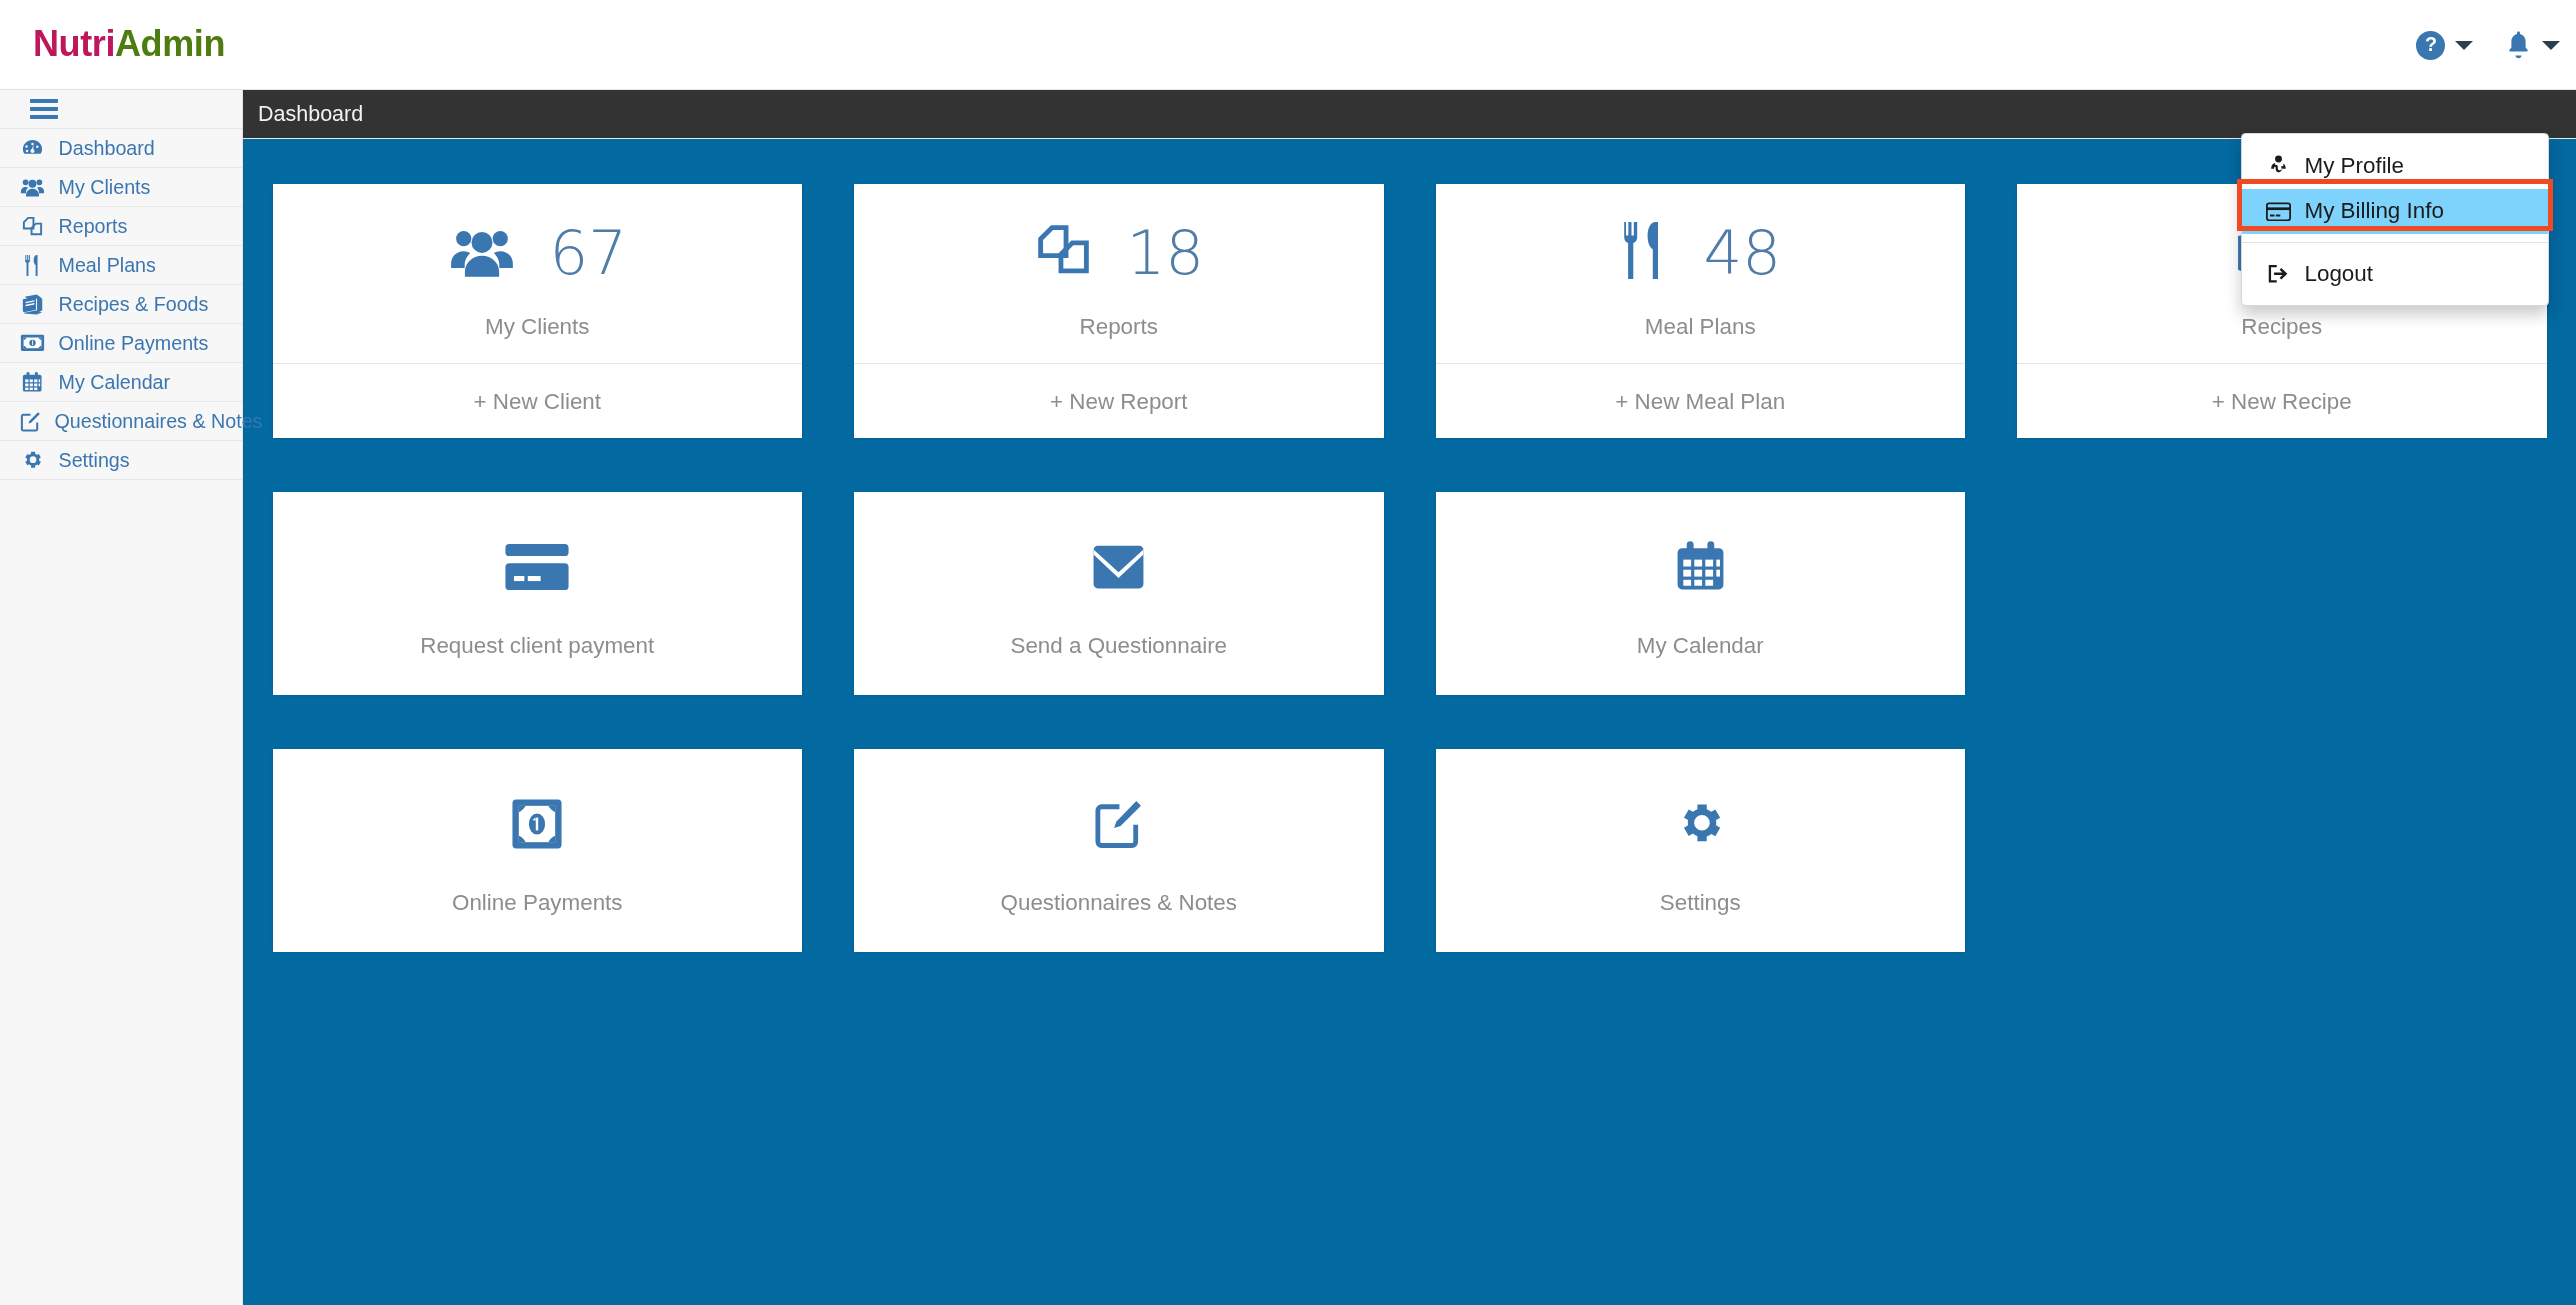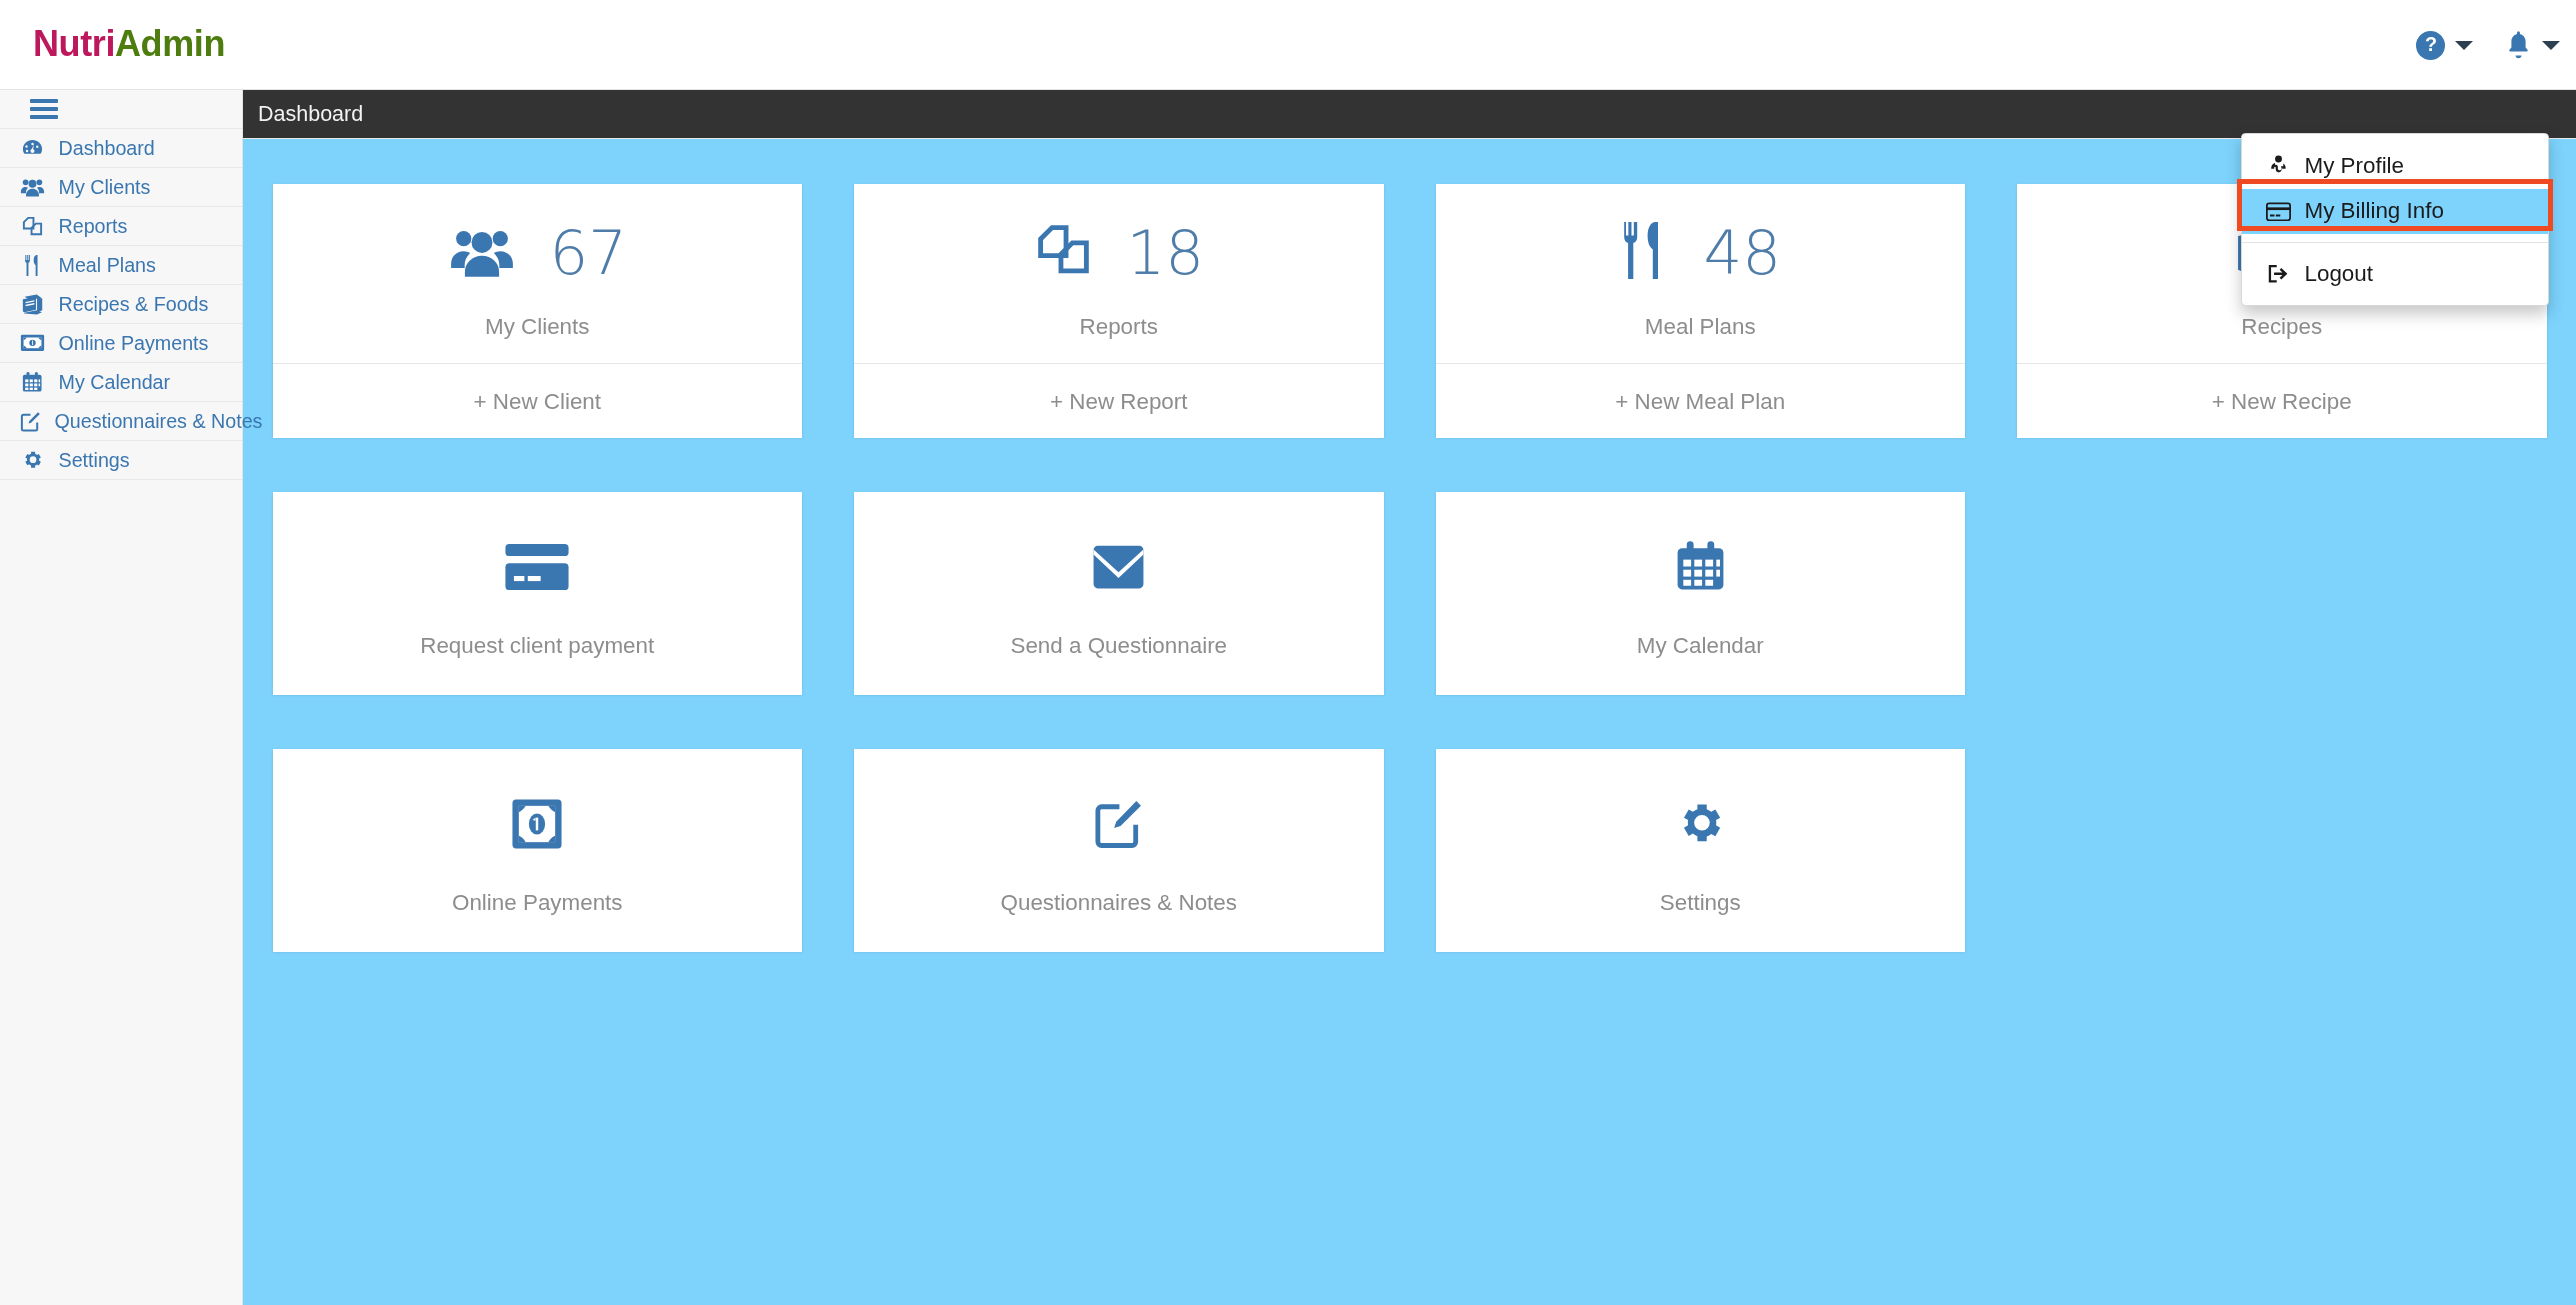--- a/index.html
+++ b/index.html
@@ -126,21 +126,21 @@
     display: flex; align-items: center;
     padding-left: 15px;
     z-index: 10;
   }
   #crumb-bar .txt { color: #f2f2f2; font-size: 21.5px; }
 
   
   #content {
     position: absolute; left: 243px; top: 139px;
     width: 2333px; height: 1167px;
-    background: #7dd3fc;
+    background: #0369a1;
     z-index: 5;
   }
   .grid {
     display: grid;
     grid-template-columns: repeat(4, 1fr);
     column-gap: 52px;
     padding: 45px 29.5px 0 29.5px;
   }
   .row2 { padding-top: 54px; text-align: center; }
   .row3 { padding-top: 54px; }

